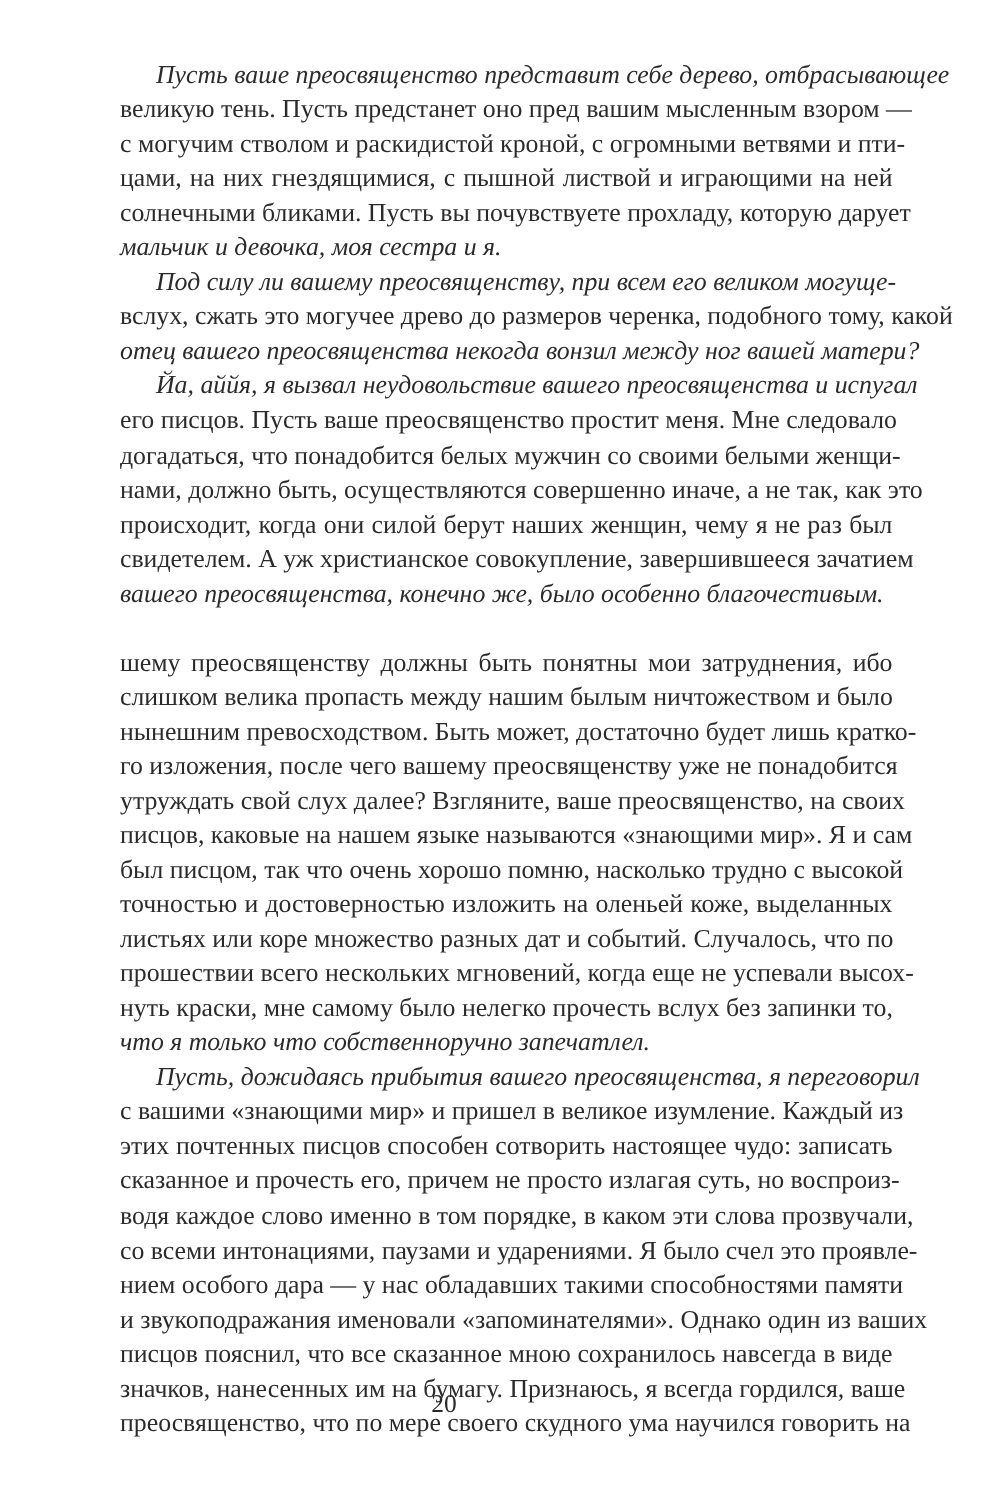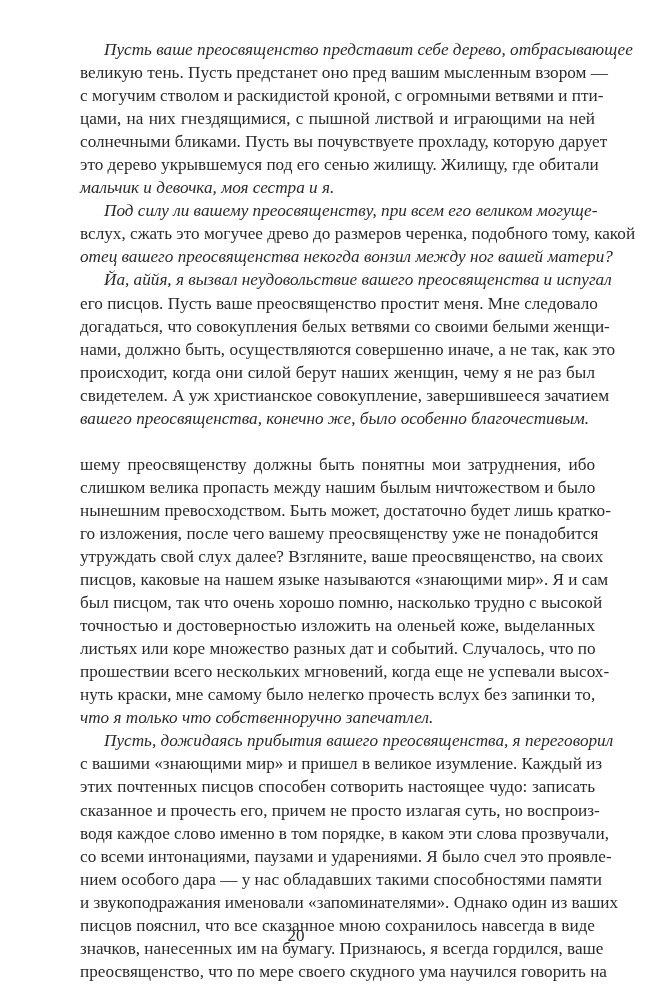--- a/index.html
+++ b/index.html
@@ -58,34 +58,33 @@
 <body>
 
 <div class="page">
 
   <div class="para-lines">
     <span class="line first">Пусть ваше преосвященство представит себе дерево, отбрасывающее</span>
     <span class="line">великую тень. Пусть предстанет оно пред вашим мысленным взором —</span>
     <span class="line">с могучим стволом и раскидистой кроной, с огромными ветвями и пти-</span>
     <span class="line">цами, на них гнездящимися, с пышной листвой и играющими на ней</span>
     <span class="line">солнечными бликами. Пусть вы почувствуете прохладу, которую дарует</span>
-    <span class="line">это дерево укрывшемуся под его сенью жилищу. Жилищу, где обитали</span>
     <span class="line last">мальчик и девочка, моя сестра и я.</span>
   </div>
 
   <div class="para-lines">
     <span class="line first">Под силу ли вашему преосвященству, при всем его великом могуще-</span>
     <span class="line">вслух, сжать это могучее древо до размеров черенка, подобного тому, какой</span>
     <span class="line last">отец вашего преосвященства некогда вонзил между ног вашей матери?</span>
   </div>
 
   <div class="para-lines">
     <span class="line first">Йа, аййя, я вызвал неудовольствие вашего преосвященства и испугал</span>
     <span class="line">его писцов. Пусть ваше преосвященство простит меня. Мне следовало</span>
-    <span class="line">догадаться, что совокупления белых ветвями со своими белыми женщи-</span>
+    <span class="line">догадаться, что понадобится белых мужчин со своими белыми женщи-</span>
     <span class="line">нами, должно быть, осуществляются совершенно иначе, а не так, как это</span>
     <span class="line">происходит, когда они силой берут наших женщин, чему я не раз был</span>
     <span class="line">свидетелем. А уж христианское совокупление, завершившееся зачатием</span>
     <span class="line last">вашего преосвященства, конечно же, было особенно благочестивым.</span>
   </div>
 
   <div class="section-gap"></div>
 
   <div class="para-lines">
     <span class="line">шему преосвященству должны быть понятны мои затруднения, ибо</span>

